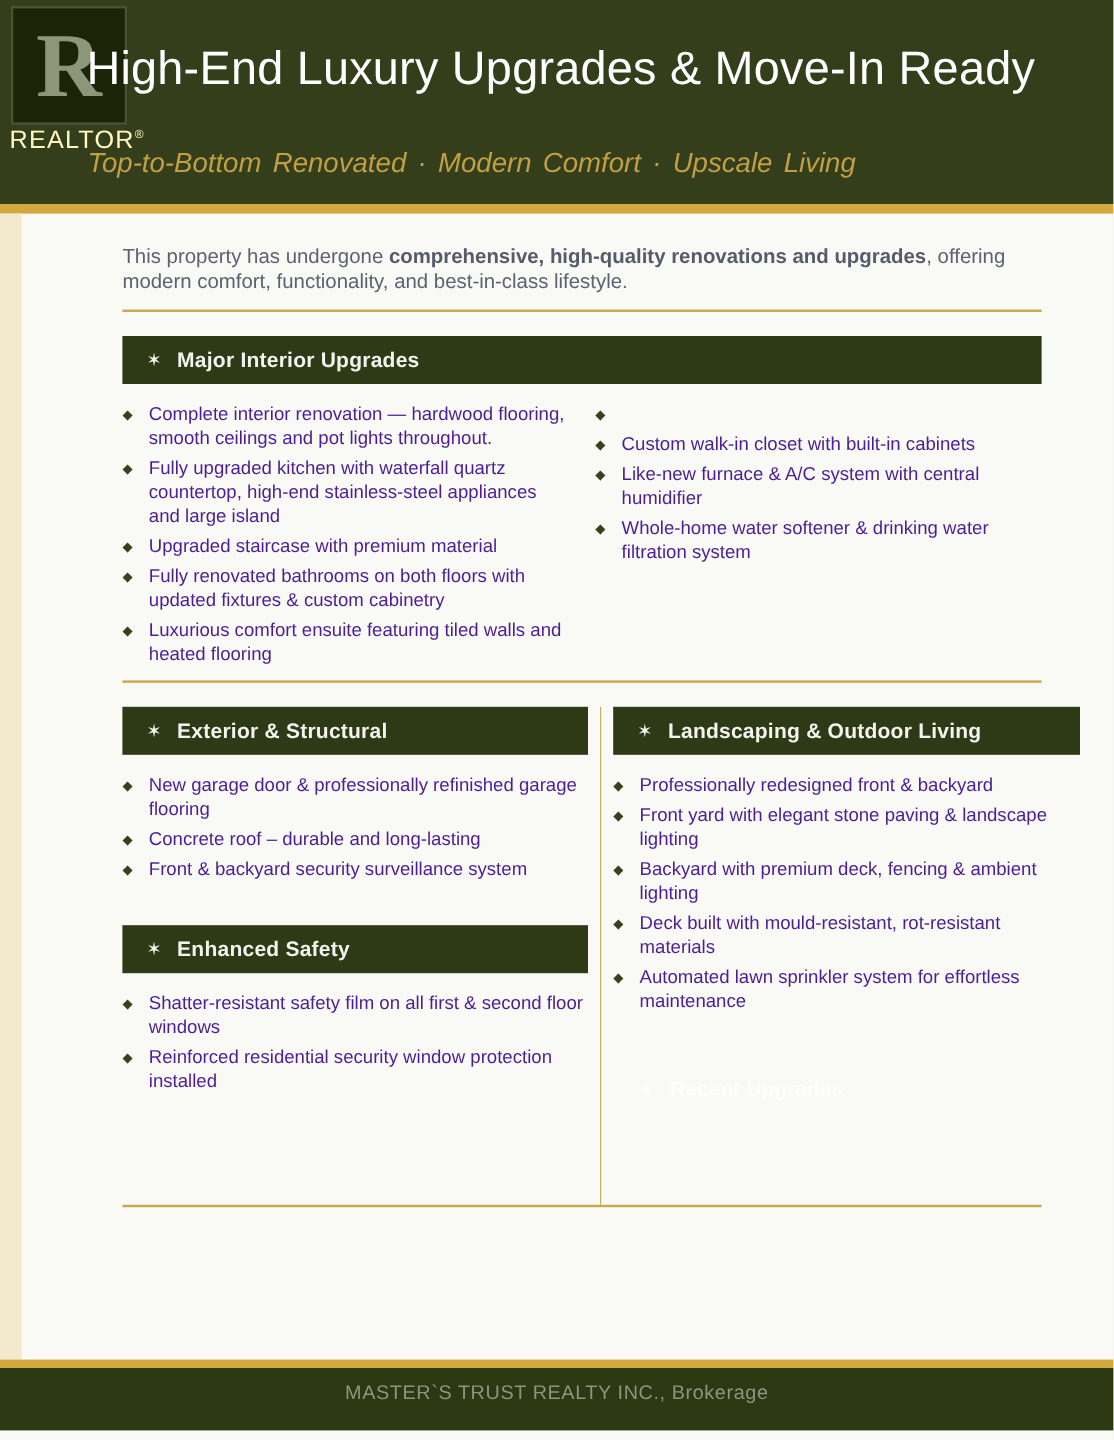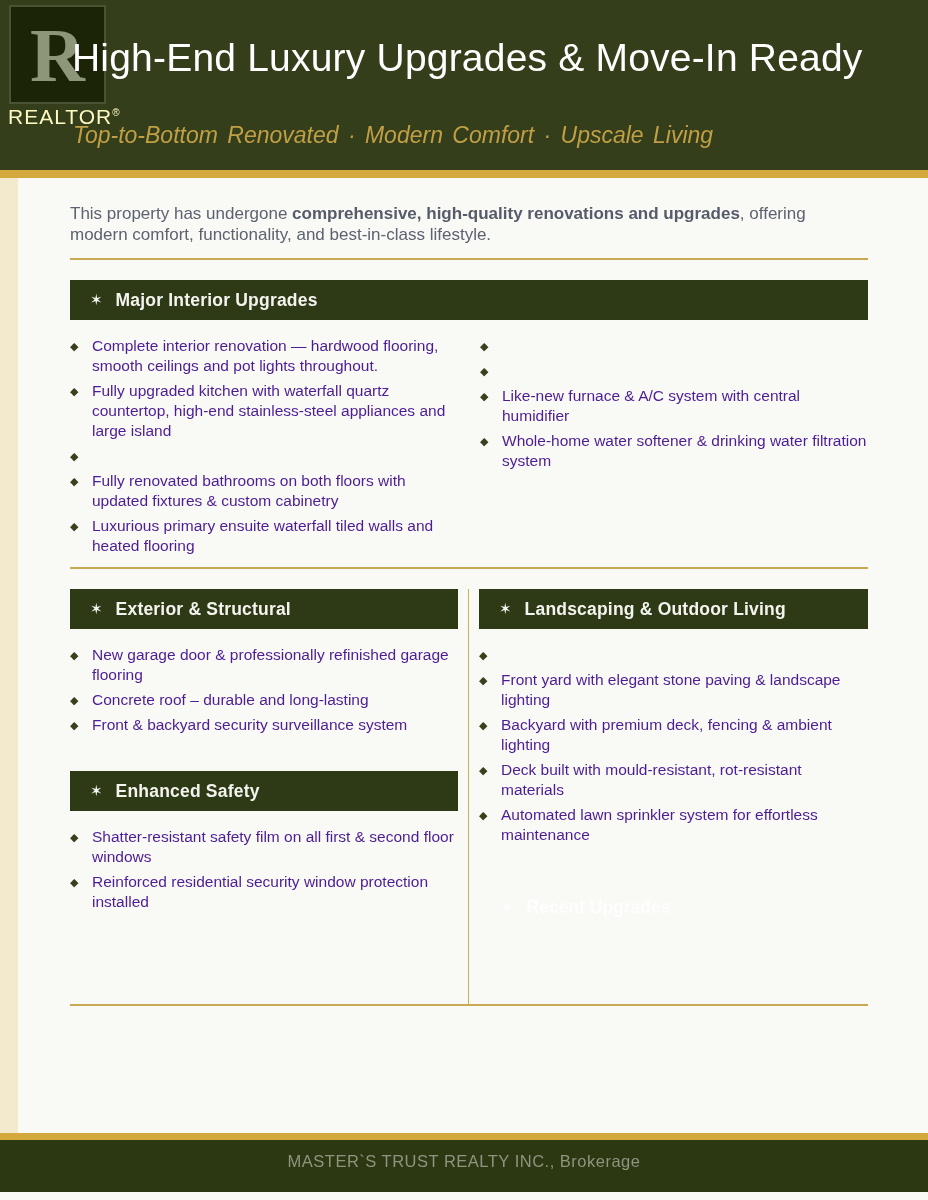--- a/index.html
+++ b/index.html
@@ -18,21 +18,21 @@
     font-size:39px;font-weight:normal;color:#ffffff;letter-spacing:0.2px;white-space:nowrap;}
   .banner-subtitle{position:absolute;left:73px;top:122px;z-index:2;
     font-size:23px;font-style:italic;color:#c19f45;word-spacing:3px;}
 
   .gold-stripe{width:100%;height:8px;background:#d3a93e;}
 
   
   .left-stripe{position:absolute;left:0;top:178px;width:18px;height:955px;background:#f3e9cc;}
 
   
-  .content{position:relative;padding:0 60px 0 70px;}
+  .content{position:relative;padding:0 60px 0 102px;}
   .intro{margin:25px 0 0 0;font-size:17px;line-height:21px;color:#5d6270;}
   .intro b{color:#555b69;}
 
   .rule{border:none;border-top:2px solid #c8a950;margin:13px 0 0 0;}
   .rule.after-major{margin-top:6px;}
   .rule.bottom{margin-top:0;}
 
   .secbar{margin-top:20px;height:40px;background:#2e3915;color:#f4f4ef;
     display:flex;align-items:center;padding-left:20px;box-sizing:border-box;}
   .secbar .star{margin-right:13px;font-size:15px;}
@@ -98,36 +98,38 @@
         <li>
             <span class="dmd">◆</span>
             <span class="btxt">Complete interior renovation — hardwood flooring, smooth ceilings and pot lights throughout.</span>
           </li>
         <li>
             <span class="dmd">◆</span>
             <span class="btxt">Fully upgraded kitchen with waterfall quartz countertop, high-end stainless-steel appliances and large island</span>
           </li>
         <li>
             <span class="dmd">◆</span>
+            <span class="btxt">Upgraded staircase with premium material</span>
           </li>
         <li>
             <span class="dmd">◆</span>
             <span class="btxt">Fully renovated bathrooms on both floors with updated fixtures &amp; custom cabinetry</span>
           </li>
         <li>
             <span class="dmd">◆</span>
-            <span class="btxt">Luxurious primary ensuite waterfall tiled walls and heated flooring</span>
+            <span class="btxt">Luxurious comfort ensuite featuring tiled walls and heated flooring</span>
           </li>
       </ul>
       <ul class="blist">
         <li>
             <span class="dmd">◆</span>
           </li>
         <li>
             <span class="dmd">◆</span>
+            <span class="btxt">Custom walk-in closet with built-in cabinets</span>
           </li>
         <li>
             <span class="dmd">◆</span>
             <span class="btxt">Like-new furnace &amp; A/C system with central humidifier</span>
           </li>
         <li>
             <span class="dmd">◆</span>
             <span class="btxt">Whole-home water softener &amp; drinking water filtration system</span>
           </li>
       </ul>
@@ -176,20 +178,21 @@
       <div class="vdivider"></div>
 
       <div class="colcell">
         <div class="secbar">
           <span class="star">✶</span>
           <span class="sectitle">Landscaping &amp; Outdoor Living</span>
         </div>
         <ul class="blist">
           <li>
               <span class="dmd">◆</span>
+              <span class="btxt">Professionally redesigned front &amp; backyard</span>
             </li>
           <li>
               <span class="dmd">◆</span>
               <span class="btxt">Front yard with elegant stone paving &amp; landscape lighting</span>
             </li>
           <li>
               <span class="dmd">◆</span>
               <span class="btxt">Backyard with premium deck, fencing &amp; ambient lighting</span>
             </li>
           <li>

